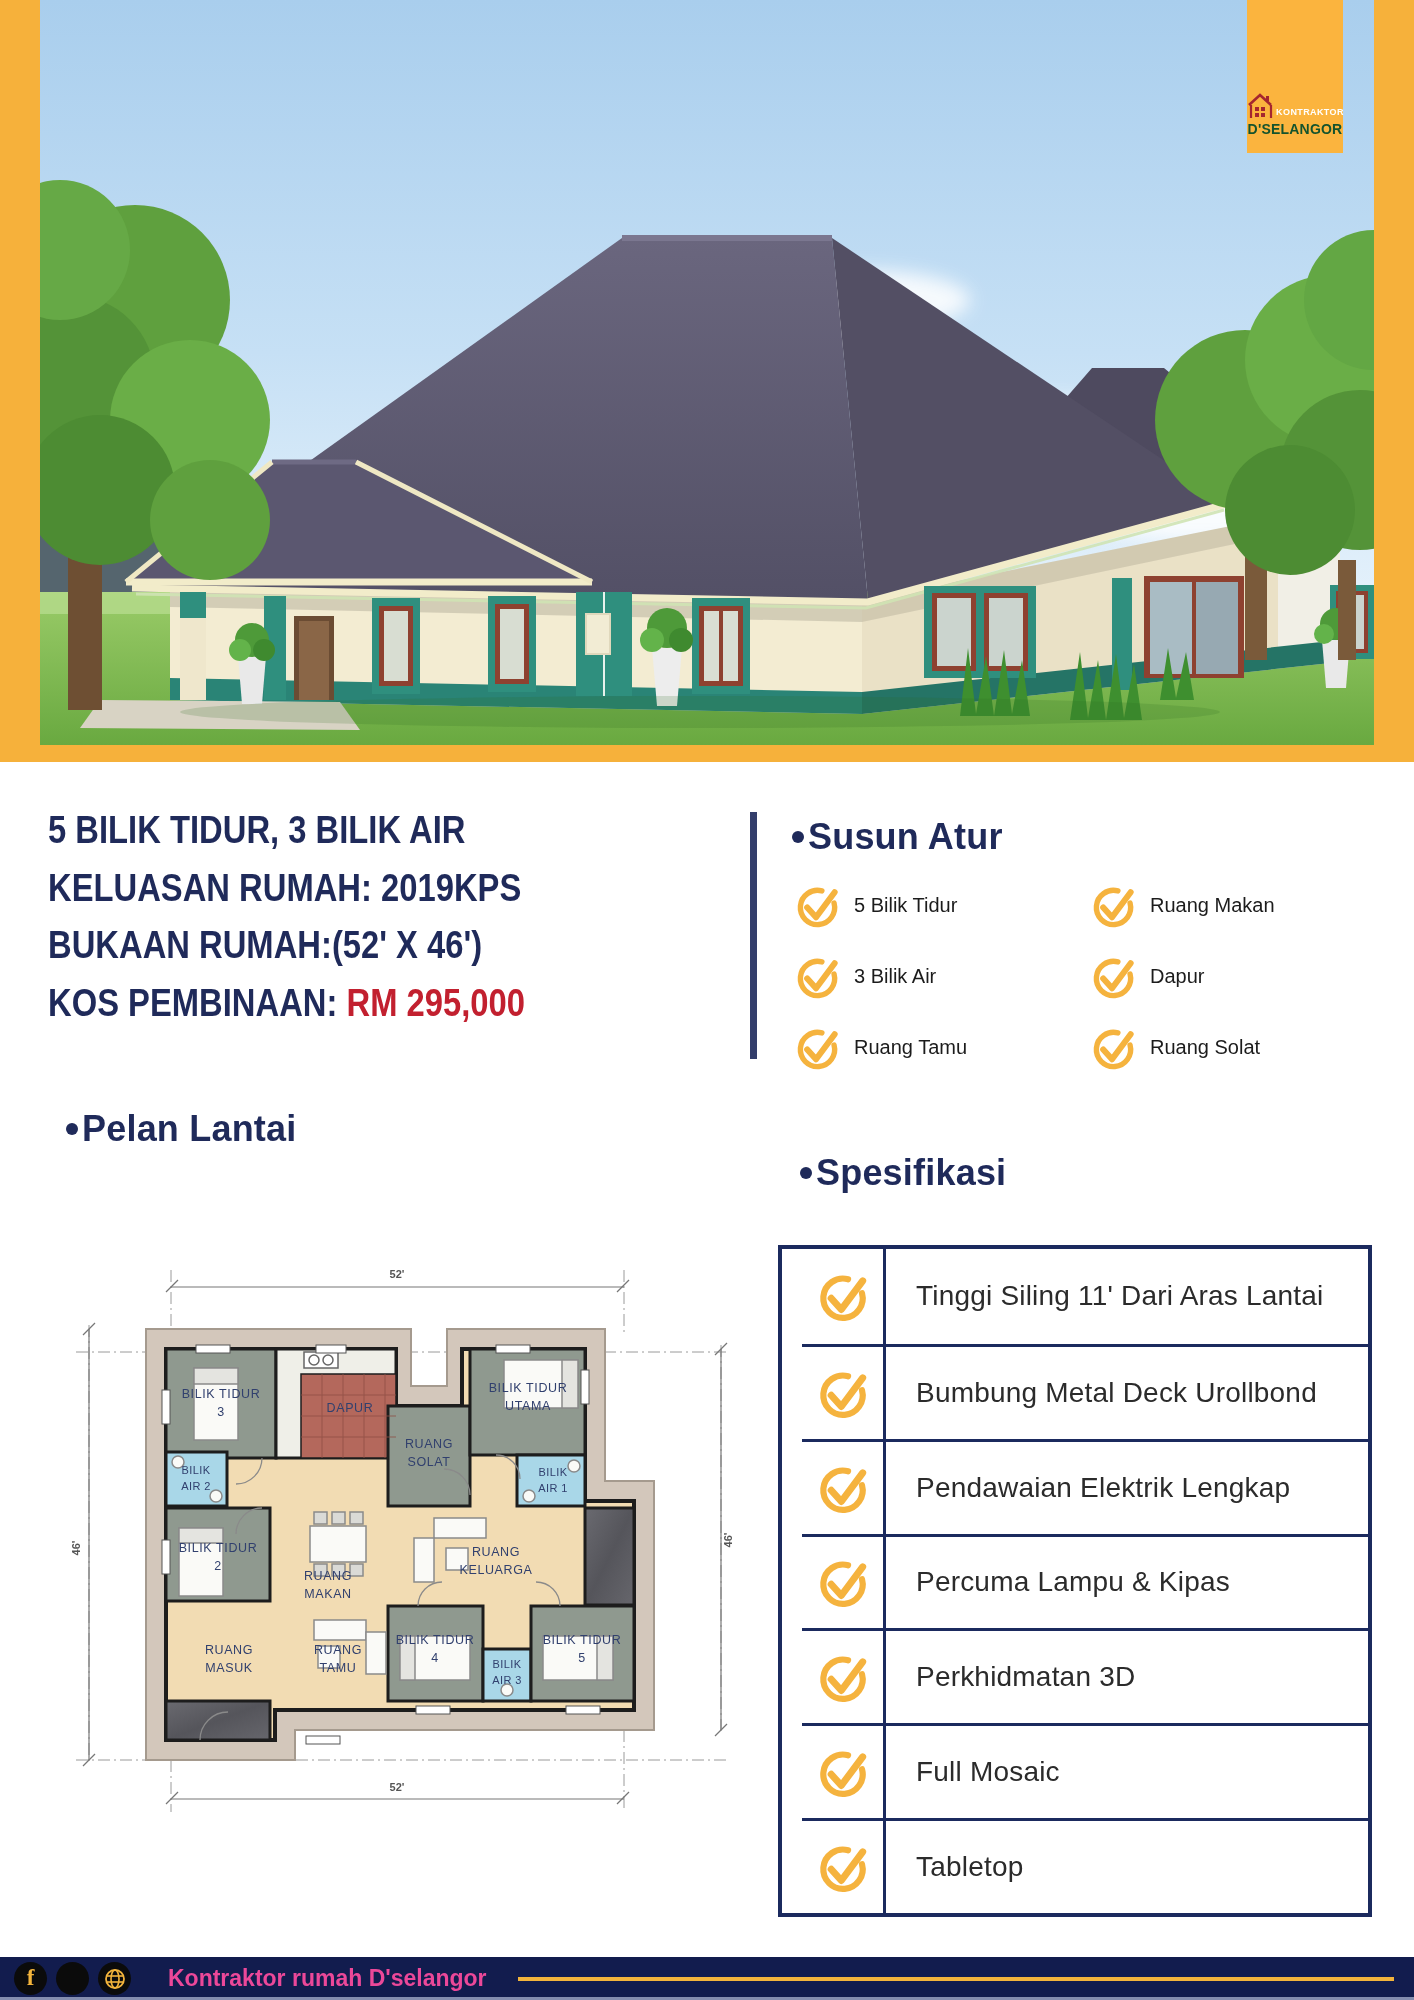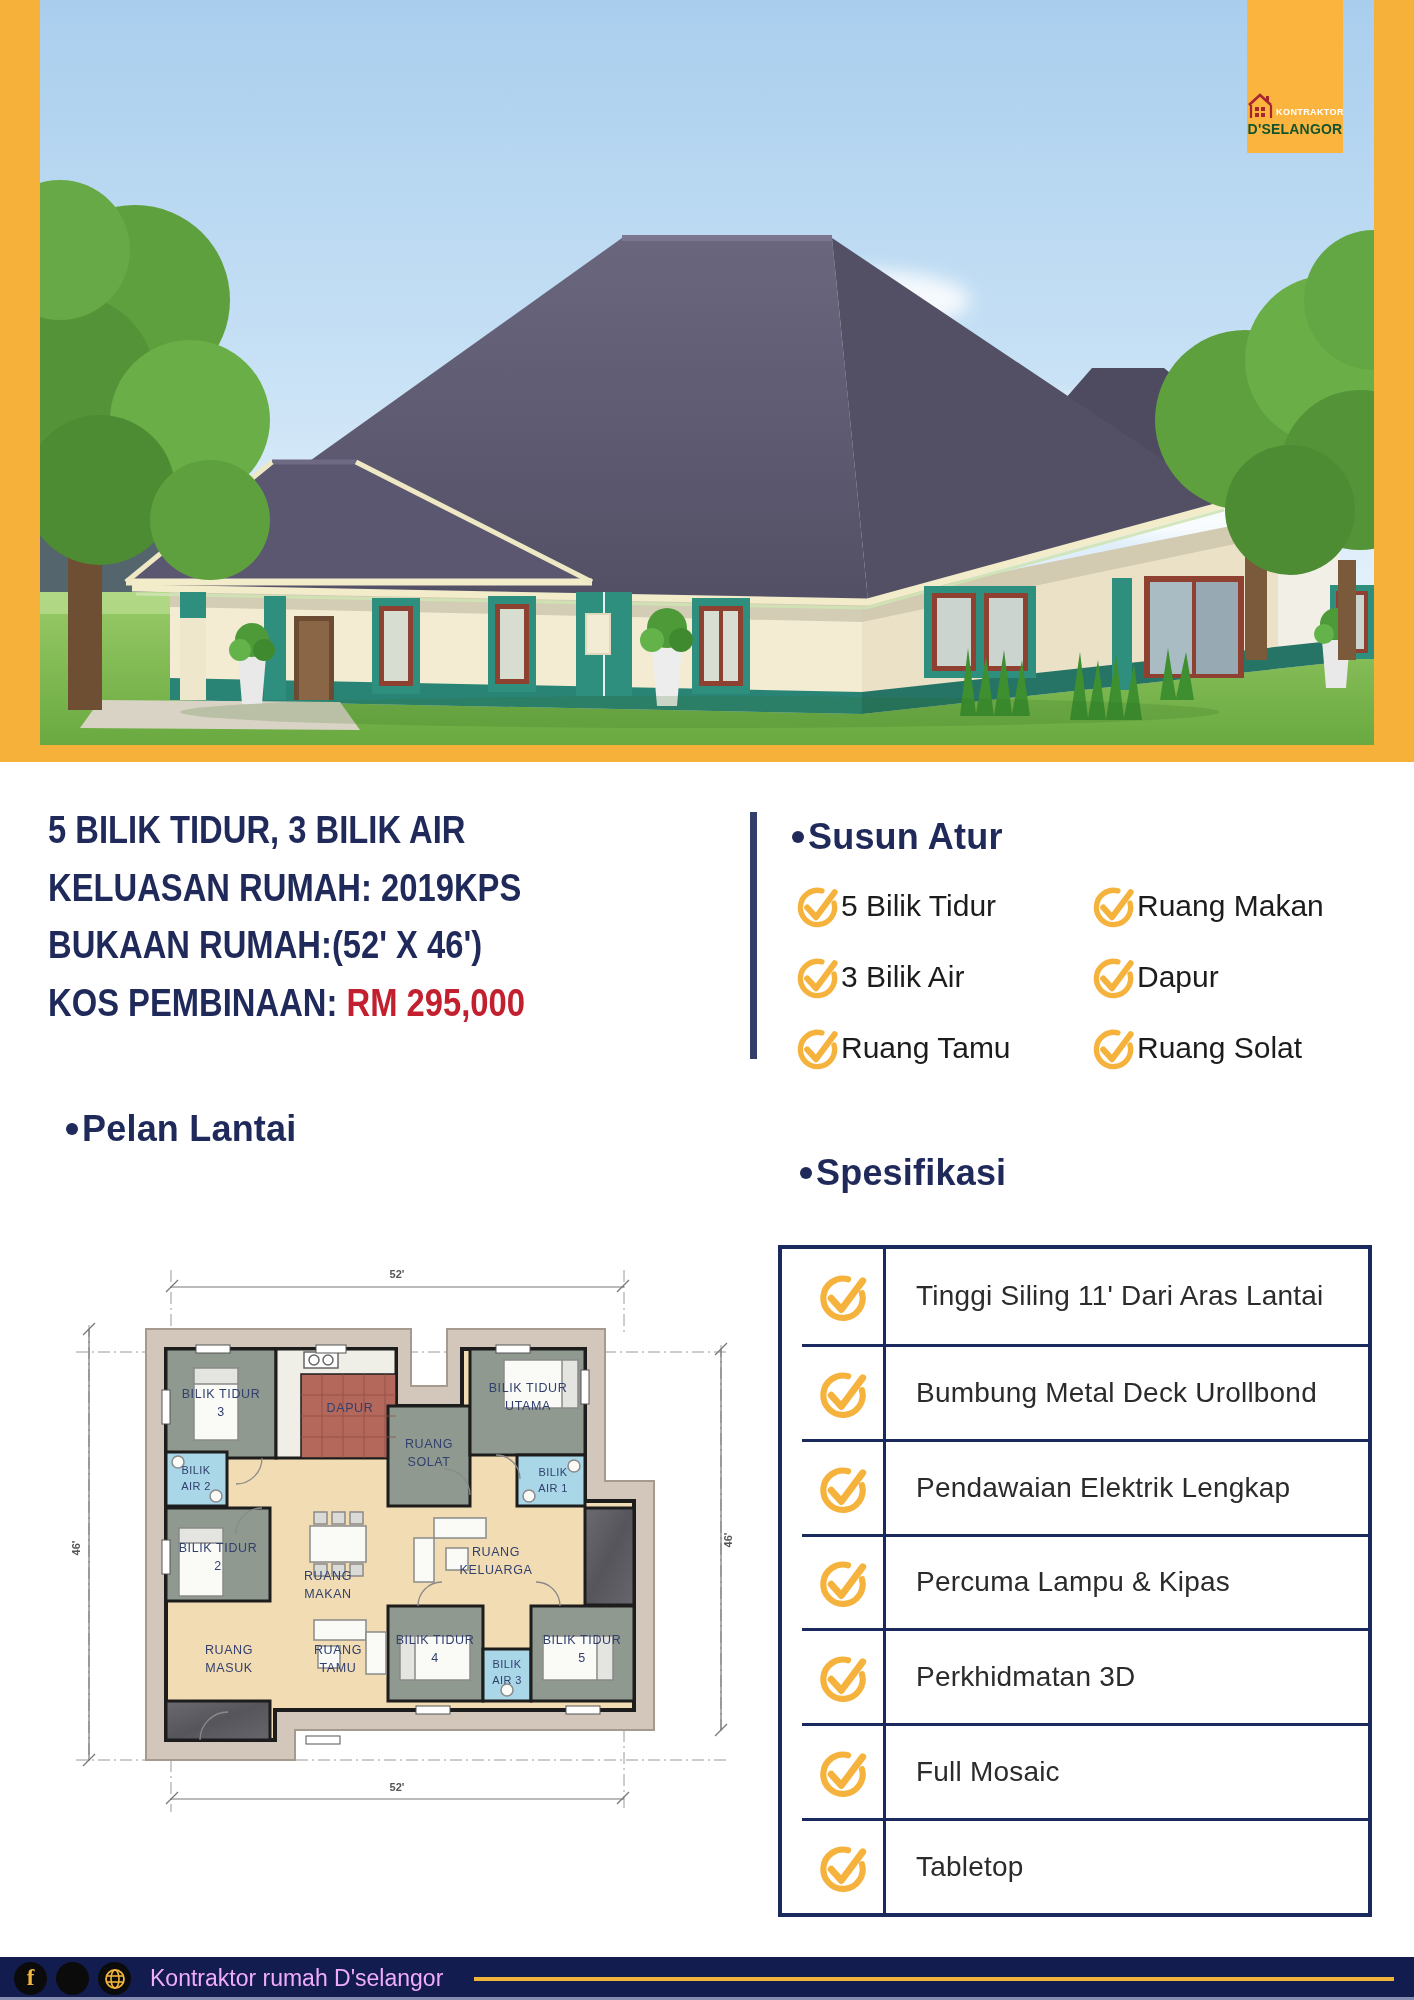--- a/index.html
+++ b/index.html
@@ -22,21 +22,21 @@
   .hl-line{font-size:39px;line-height:57.5px;font-weight:bold;color:#1F2A5A;white-space:nowrap;}
   .hl-line>span{display:inline-block;transform:scaleX(.84);transform-origin:left center;}
   .hl-price{color:#C2202F;}
   .v-divider{position:absolute;left:750px;top:812px;width:7px;height:247px;background:#333E6B;}
   
   .susun{position:absolute;left:792px;top:816px;width:612px;}
   .sec-title{display:flex;align-items:center;gap:4px;}
   .sec-bullet{width:12px;height:12px;border-radius:50%;background:#1F2A5A;flex:0 0 auto;}
   .sec-title-text{font-size:36px;font-weight:bold;color:#1F2A5A;letter-spacing:.2px;}
   .sa-grid{margin-top:24px;margin-left:2px;display:grid;grid-template-columns:296px auto;row-gap:24px;}
-  .sa-item{display:flex;align-items:center;font-size:30px;color:#1c1c1c;}
+  .sa-item{display:flex;align-items:center;gap:13px;font-size:20px;color:#1c1c1c;}
   .chk-sm{width:47px;height:47px;flex:0 0 auto;}
   .chk-lg{width:54px;height:54px;}
   
   .pelan-title{position:absolute;left:66px;top:1108px;}
   .spes-title{position:absolute;left:800px;top:1152px;}
   
   .plan-wrap{position:absolute;left:66px;top:1240px;width:674px;height:680px;}
   .plan-wrap svg{display:block;}
   .plan-label{font-size:12.5px;fill:#31406E;letter-spacing:.6px;}
   .plan-label-sm{font-size:11px;fill:#31406E;letter-spacing:.4px;}
@@ -51,21 +51,21 @@
   .spec-icon-cell{border-right:3px solid #1B2A5E;display:flex;align-items:center;justify-content:center;}
   .spec-text-cell{display:flex;align-items:center;padding-left:30px;font-size:28px;color:#2b2b2b;letter-spacing:.2px;}
   
   .footer{
     position:absolute;left:0;top:1957px;width:1414px;height:43px;background:#121C4E;
     display:flex;align-items:center;padding:0 14px;box-sizing:border-box;gap:9px;
   }
   .footer::after{content:"";position:absolute;left:0;bottom:0;width:100%;height:3px;background:#99A1C1;opacity:.85;}
   .soc{width:33px;height:33px;border-radius:50%;background:#0b0b0b;display:flex;align-items:center;justify-content:center;flex:0 0 auto;}
   .soc .f-glyph{color:#F3B43C;font-size:23px;font-weight:bold;font-family:"Liberation Serif",serif;line-height:1;margin-top:-2px;}
-  .footer-brand{font-size:23px;font-weight:normal;color:#f0abfc;margin-left:10px;white-space:nowrap;}
+  .footer-brand{font-size:23px;font-weight:bold;color:#ec4899;margin-left:28px;white-space:nowrap;}
   .footer-line{flex:1;height:4px;background:#F3B43C;margin-left:22px;margin-right:6px;}
 </style>
 </head>
 <body>
 
 <svg width="0" height="0" style="position:absolute" aria-hidden="true">
   <symbol id="chk" viewBox="0 0 48 48">
     <path d="M40.9 21.5 A17.5 17.5 0 1 1 28.5 9.1" fill="none" stroke="#F5B33E" stroke-width="5.5" stroke-linecap="round"></path>
     <path d="M13.5 26 l9 10 L41.5 10.5" fill="none" stroke="#F5B33E" stroke-width="6.2" stroke-linecap="round" stroke-linejoin="round"></path>
   </symbol>

